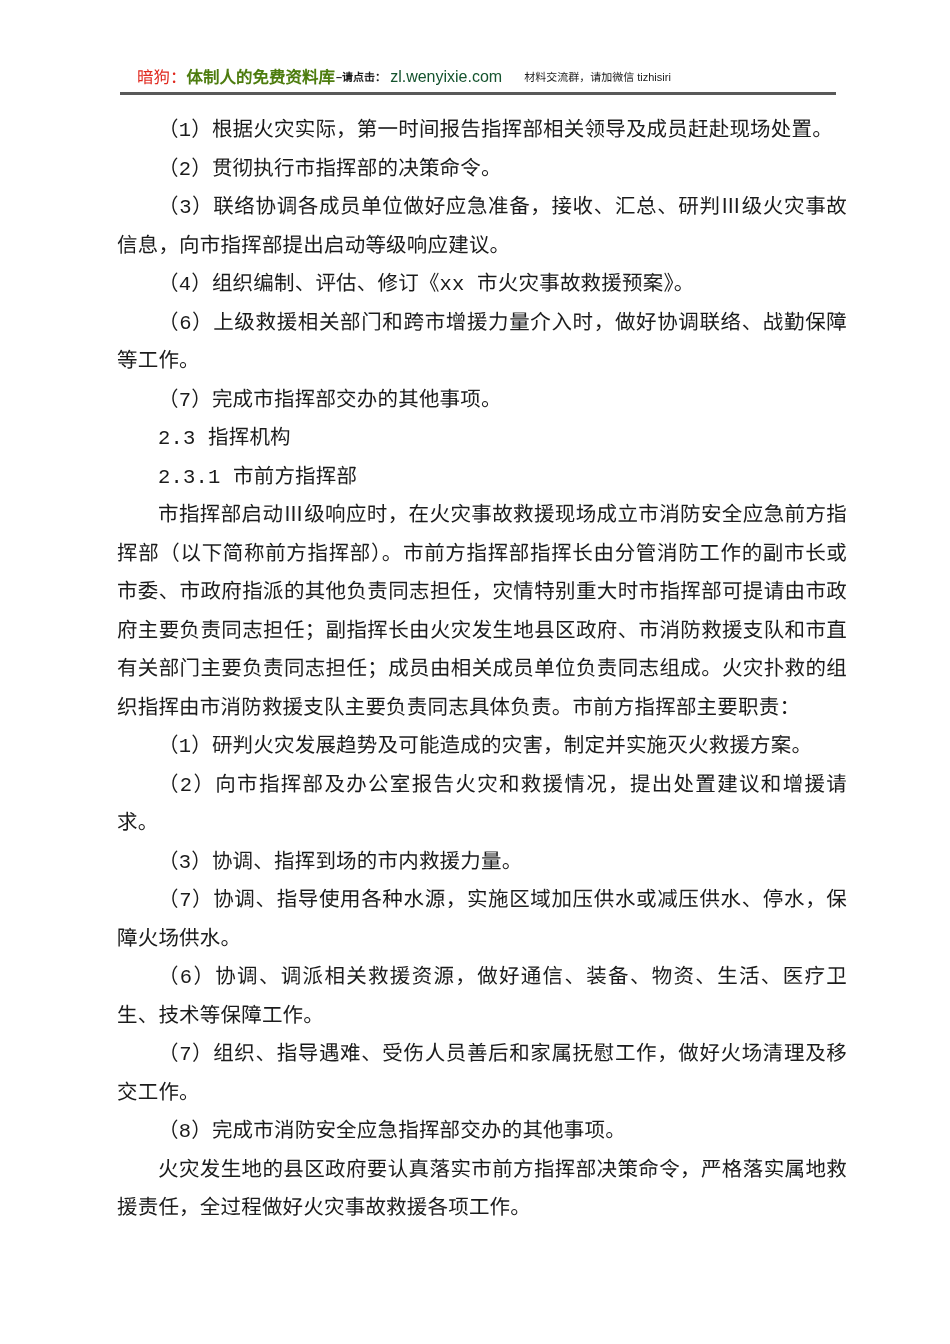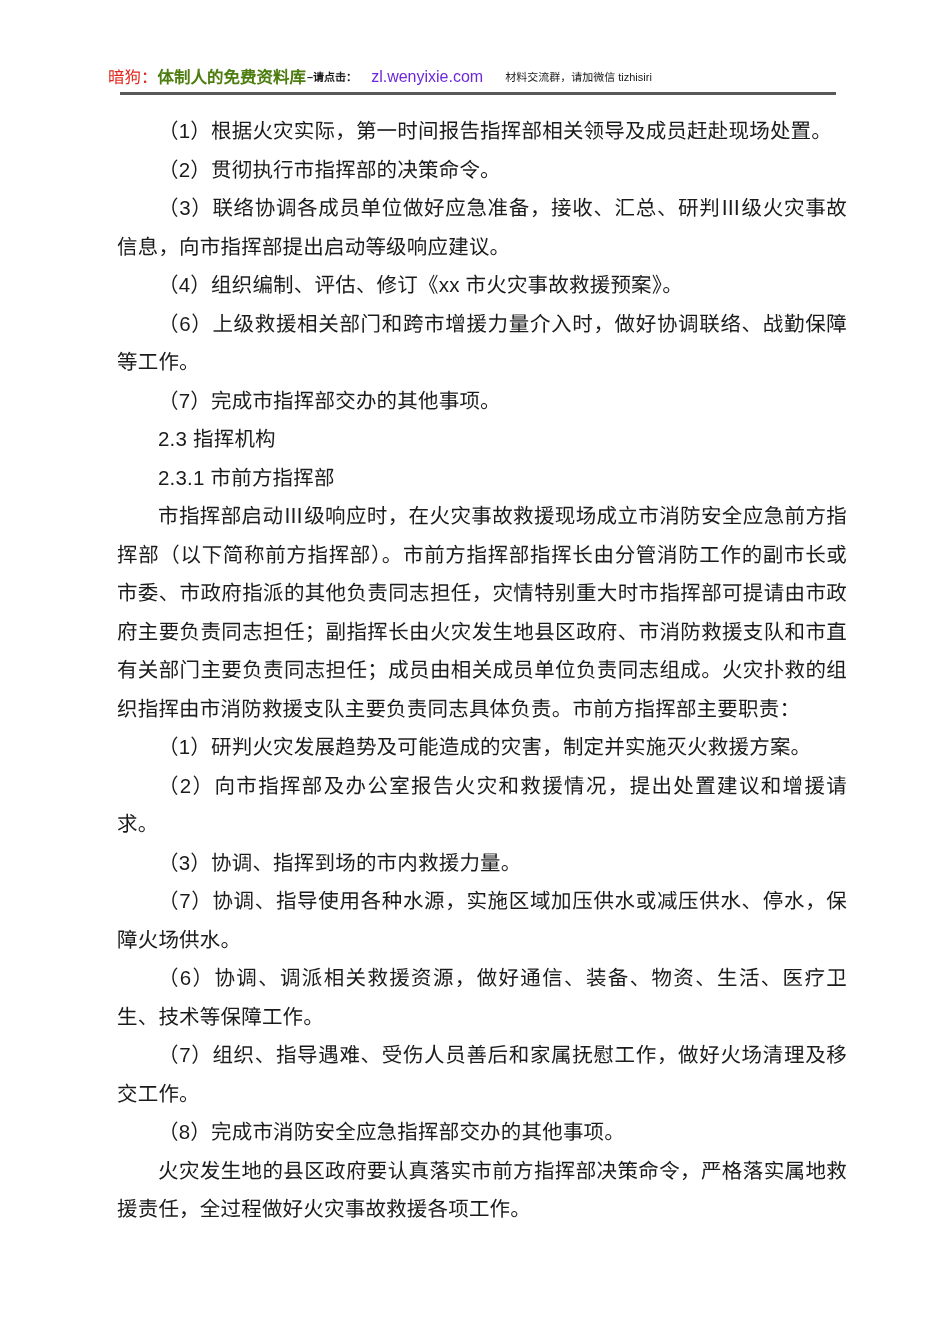--- a/index.html
+++ b/index.html
@@ -19,21 +19,21 @@
 
   .page {
     position: absolute;
     inset: 0;
     background: #ffffff;
   }
 
   
   .header-banner {
     position: absolute;
-    left: 108px;
+    left: 137px;
     top: 62px;
     width: 716px;
     height: 30px;
     display: flex;
     align-items: center;
     white-space: nowrap;
     font-family: "Liberation Sans", "DejaVu Sans", sans-serif;
     font-size: 16.5px;
     line-height: 1;
   }
@@ -46,24 +46,24 @@
     color: #4d7c0f;
     font-weight: 700;
   }
   .hb-dark {
     color: #1a1a1a;
     font-weight: 700;
     font-size: 11px;
     margin-left: 1px;
   }
   .hb-link {
-    color: #6d28d9;
+    color: #14532d;
     font-weight: 400;
     font-size: 16px;
-    margin-left: 14px;
+    margin-left: 4px;
   }
   .hb-tail {
     color: #1a1a1a;
     font-weight: 400;
     font-size: 11px;
     margin-left: 22px;
   }
   .header-rule {
     position: absolute;
     left: 120px;
@@ -82,21 +82,21 @@
   }
 
   .para {
     font-size: 20.5px;
     line-height: 38.5px;
     text-align: justify;
     text-justify: inter-ideograph;
     margin: 0;
     letter-spacing: 0.2px;
     text-indent: 2em;
-    font-family: Liberation Sans, sans-serif;
+    font-family: Liberation Mono, monospace;
     color: #1b1b1b;
   }
 
   .para.list-item {
     text-indent: 2em;
   }
 
   .para.heading {
     text-indent: 2em;
   }

